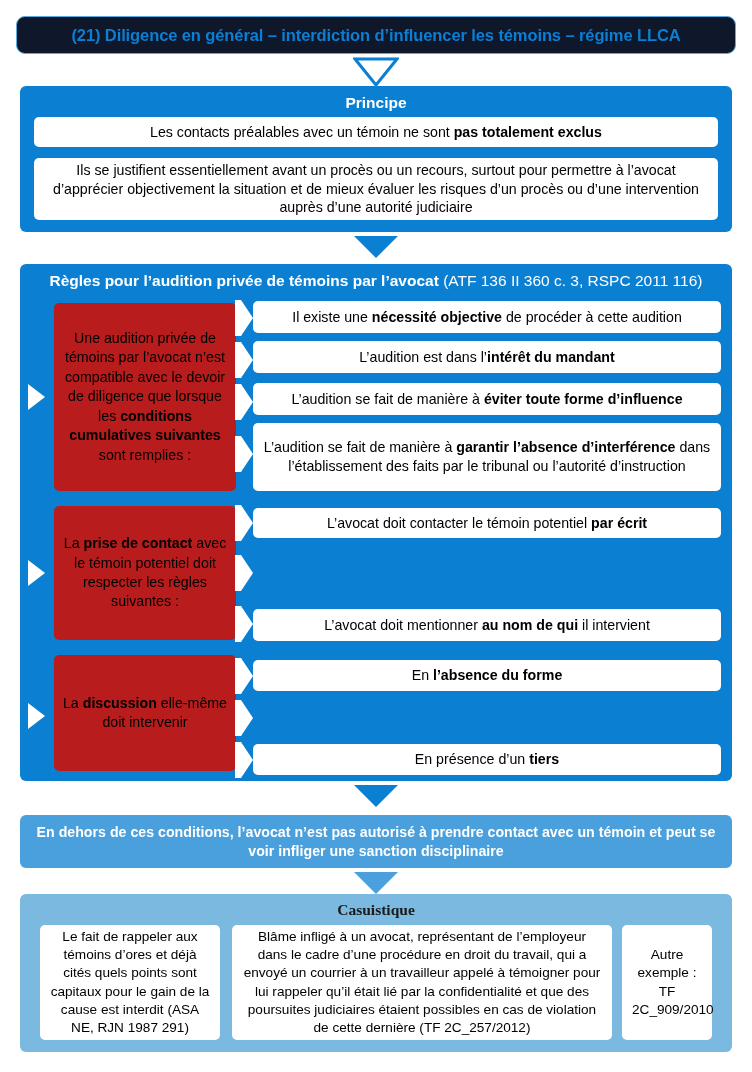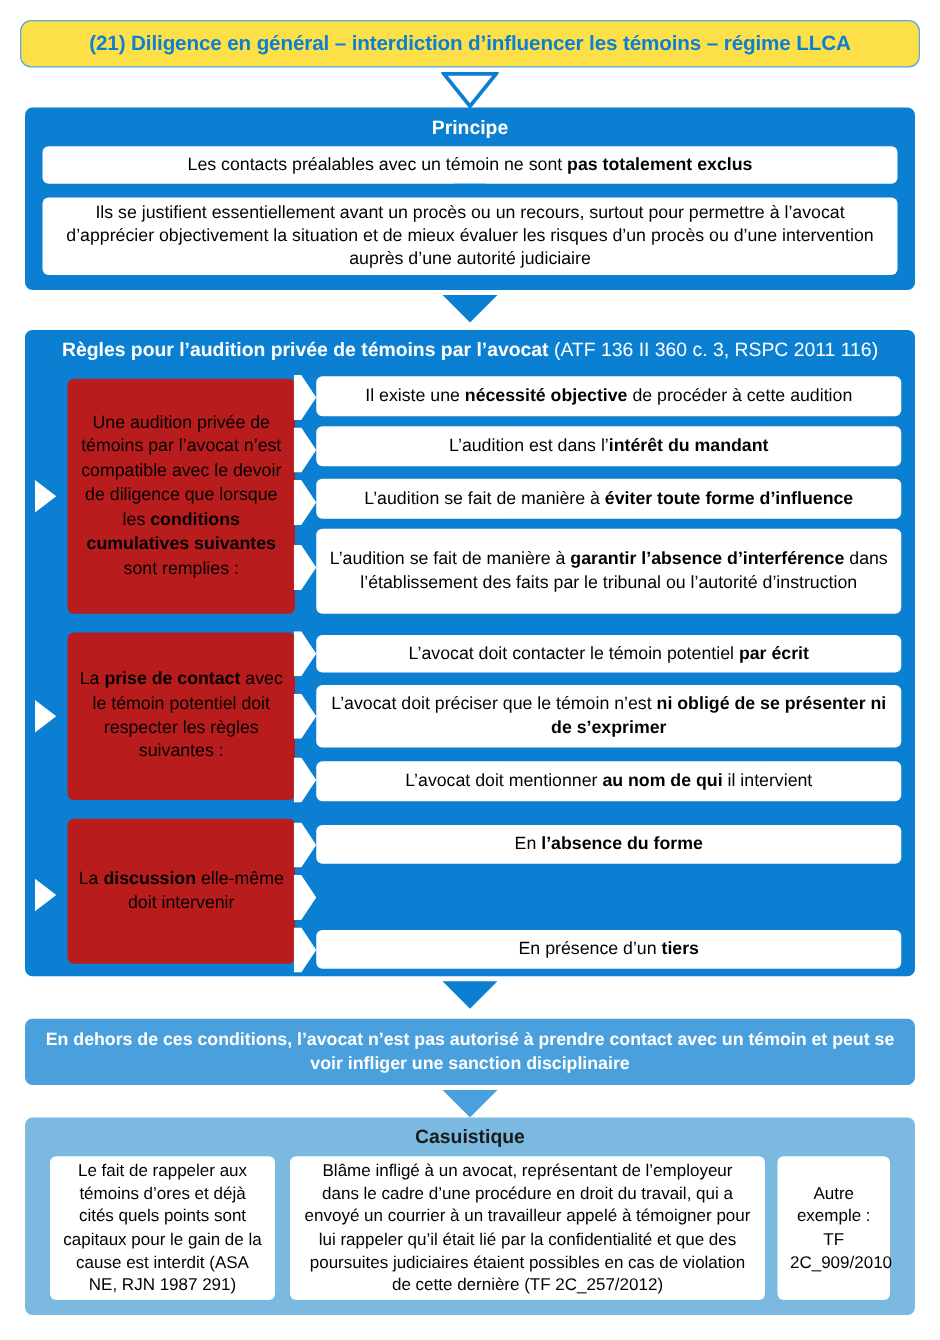--- a/index.html
+++ b/index.html
@@ -25,21 +25,21 @@
   
   .title-box {
     position: absolute;
     left: 16px;
     top: 16px;
     width: 720px;
     height: 38px;
     box-sizing: border-box;
     border: 1.6px solid #5aa9e0;
     border-radius: 9px;
-    background: #fde047;
+    background: #0f172a;
     display: flex;
     align-items: center;
     justify-content: center;
     color: #0b7fd4;
     font-weight: bold;
     font-size: 16.5px;
     letter-spacing: -0.1px;
     white-space: nowrap;
   }
 
@@ -73,21 +73,21 @@
   .panel.mid { background: #4a9fdd; }
   .panel.light { background: #7cb9e0; }
 
   .panel-title {
     color: #ffffff;
     font-weight: bold;
     font-size: 15.5px;
     text-align: center;
     width: 100%;
   }
-  .panel-title.dark { color: #1a1a1a; }
+  .panel-title.dark { color: #1a1a1a; font-family: Liberation Serif, serif; }
   .panel-title .reg {
     font-weight: normal;
   }
 
   .banner-text {
     color: #ffffff;
     font-weight: bold;
     font-size: 14.2px;
     text-align: center;
     line-height: 1.32;
@@ -246,23 +246,20 @@
       </svg>
   </div>
   <div class="chev" style="left:235px; top:606px;">
     <svg width="18" height="36" viewBox="0 0 18 36">
         <polygon points="0,0 6,0 18,18 6,36 0,36" fill="#ffffff"></polygon>
       </svg>
   </div>
   <div class="wbox" style="left:253px; top:508px; width:468px; height:30px;">
     <span class="t">L’avocat doit contacter le témoin potentiel <b>par écrit</b></span>
   </div>
-  <div class="wbox" style="left:253px; top:548px; width:468px; height:50px;">
-    <span class="t">L’avocat doit préciser que le témoin n’est <b>ni obligé de se présenter ni de s’exprimer</b></span>
-  </div>
   <div class="wbox" style="left:253px; top:609px; width:468px; height:32px;">
     <span class="t">L’avocat doit mentionner <b>au nom de qui</b> il intervient</span>
   </div>
 
   <div class="marker" style="left:28px; top:703px;"></div>
   <div class="leftbox" style="left:54px; top:655px; width:182px; height:116px;">
     <span class="t">La <b>discussion</b> elle-même doit intervenir</span>
   </div>
   <div class="chev" style="left:235px; top:658px;">
     <svg width="18" height="36" viewBox="0 0 18 36">

